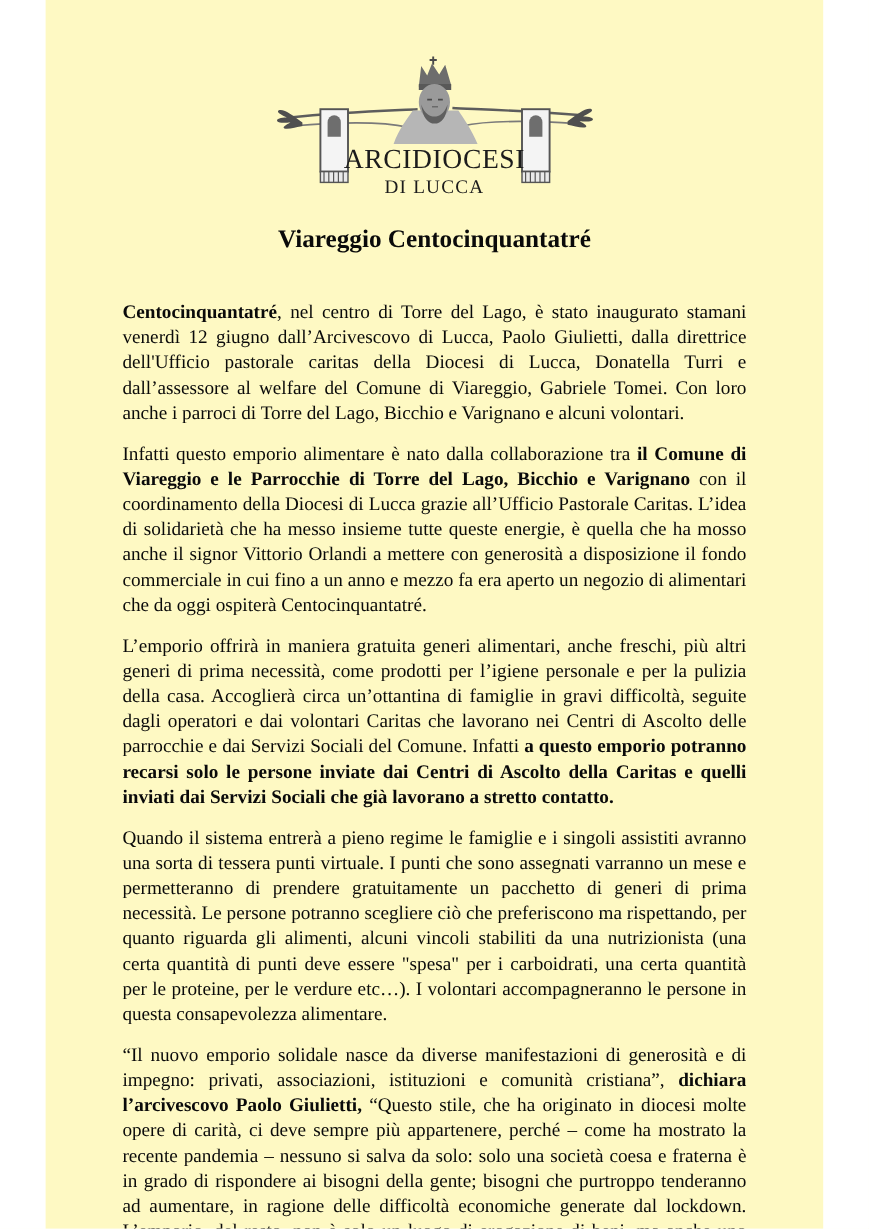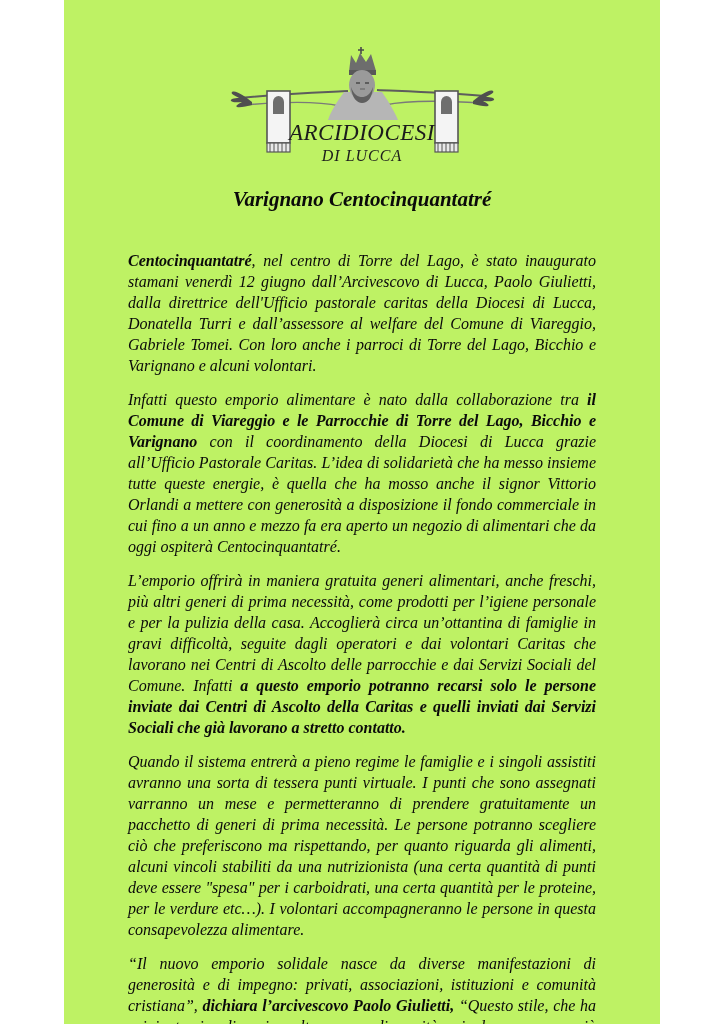--- a/index.html
+++ b/index.html
@@ -1,25 +1,24 @@
 <!DOCTYPE html>
 <html><head>
 <meta charset="utf-8">
 <style>
   html, body { margin: 0; padding: 0; background: #ffffff; }
   .page {
     position: relative;
-    width: 596px;
+    width: 648px;
     height: 1024px;
     margin: 0 auto;
-    background: #bef264;
+    background: #fef9c3;
     font-family: "Liberation Serif", serif;
     color: #0a0a0a;
     overflow: hidden;
-    font-style: italic;
   }
   .logo-wrap {
     padding-top: 46px;
     text-align: center;
     line-height: 0;
   }
   .kicker {
     margin-top: 11px;
     text-align: center;
     font-weight: bold;
@@ -90,21 +89,21 @@
       <path d="M126 37 h4 M135 37 h4" stroke="#4a4a4a" stroke-width="1.6"></path>
       <path d="M130 43 h5" stroke="#6a6a6a" stroke-width="1.2"></path>
 
       <text x="132" y="94" text-anchor="middle" class="logo-main-text">ARCIDIOCESI</text>
       <text x="132" y="115" text-anchor="middle" class="logo-sub-text">DI LUCCA</text>
     </svg>
   </div>
 
 
   <div class="doc-title">
-    <div>Varignano Centocinquantatré</div>
+    <div>Viareggio Centocinquantatré</div>
   </div>
 
   <div class="doc-body">
       <p><span class="b">Centocinquantatré</span><span>, nel centro di Torre del Lago, è stato inaugurato stamani venerdì 12 giugno dall’Arcivescovo di Lucca, Paolo Giulietti, dalla direttrice dell'Ufficio pastorale caritas della Diocesi di Lucca, Donatella Turri e dall’assessore al welfare del Comune di Viareggio, Gabriele Tomei. Con loro anche i parroci di Torre del Lago, Bicchio e Varignano e alcuni volontari.</span></p>
       <p><span>Infatti questo emporio alimentare è nato dalla collaborazione tra </span><span class="b">il Comune di Viareggio e le Parrocchie di Torre del Lago, Bicchio e Varignano</span><span> con il coordinamento della Diocesi di Lucca grazie all’Ufficio Pastorale Caritas. L’idea di solidarietà che ha messo insieme tutte queste energie, è quella che ha mosso anche il signor Vittorio Orlandi a mettere con generosità a disposizione il fondo commerciale in cui fino a un anno e mezzo fa era aperto un negozio di alimentari che da oggi ospiterà Centocinquantatré.</span></p>
       <p><span>L’emporio offrirà in maniera gratuita generi alimentari, anche freschi, più altri generi di prima necessità, come prodotti per l’igiene personale e per la pulizia della casa. Accoglierà circa un’ottantina di famiglie in gravi difficoltà, seguite dagli operatori e dai volontari Caritas che lavorano nei Centri di Ascolto delle parrocchie e dai Servizi Sociali del Comune. Infatti </span><span class="b">a questo emporio potranno recarsi solo le persone inviate dai Centri di Ascolto della Caritas e quelli inviati dai Servizi Sociali che già lavorano a stretto contatto.</span></p>
       <p><span>Quando il sistema entrerà a pieno regime le famiglie e i singoli assistiti avranno una sorta di tessera punti virtuale. I punti che sono assegnati varranno un mese e permetteranno di prendere gratuitamente un pacchetto di generi di prima necessità. Le persone potranno scegliere ciò che preferiscono ma rispettando, per quanto riguarda gli alimenti, alcuni vincoli stabiliti da una nutrizionista (una certa quantità di punti deve essere "spesa" per i carboidrati, una certa quantità per le proteine, per le verdure etc…). I volontari accompagneranno le persone in questa consapevolezza alimentare.</span></p>
       <p><span>“Il nuovo emporio solidale nasce da diverse manifestazioni di generosità e di impegno: privati, associazioni, istituzioni e comunità cristiana”, </span><span class="b">dichiara l’arcivescovo Paolo Giulietti,</span><span> “Questo stile, che ha originato in diocesi molte opere di carità, ci deve sempre più appartenere, perché – come ha mostrato la recente pandemia – nessuno si salva da solo: solo una società coesa e fraterna è in grado di rispondere ai bisogni della gente; bisogni che purtroppo tenderanno ad aumentare, in ragione delle difficoltà economiche generate dal lockdown. L’emporio, del resto, non è solo un luogo di erogazione di beni, ma anche uno spazio di incontro, dove imparare a conoscersi e dove</span></p>
     </div>
 

